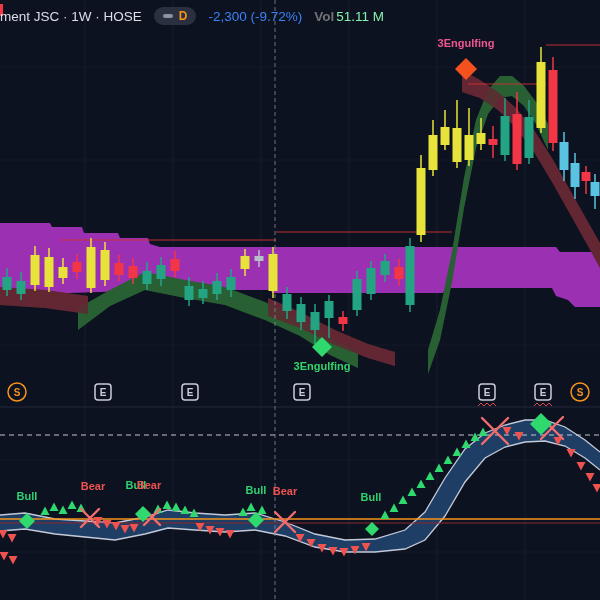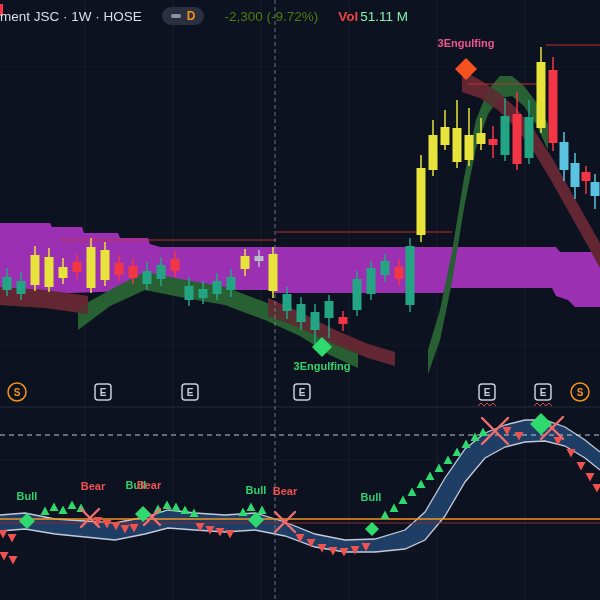--- a/index.html
+++ b/index.html
@@ -1,27 +1,27 @@
 <!DOCTYPE html>
 <html><head>
 <meta charset="utf-8">
 <style>
   html,body{margin:0;padding:0;background:#0d1220;}
   .stage{position:relative;width:600px;height:600px;background:#0d1220;overflow:hidden;
          font-family:"Liberation Sans",sans-serif;}
   svg text{font-family:"Liberation Sans",sans-serif;}
-  .legend{position:absolute;top:7px;left:0;display:flex;align-items:center;gap:20px;
+  .legend{position:absolute;top:7px;left:0;display:flex;align-items:center;gap:12px;
           font-size:13.5px;color:#dbdfe8;z-index:5;white-space:nowrap;}
   .pill{display:inline-flex;align-items:center;gap:6px;background:#2a3040;border-radius:10px;
         padding:3px 9px;cursor:pointer;}
   .pill .dash{width:10px;height:4px;border-radius:2px;background:#8b93a4;}
   .pill .d{color:#f7931a;font-weight:700;font-size:12px;line-height:1;}
-  .change{color:#4d7c0f;}
+  .change{color:#3b82f6;}
   .vol{display:flex;align-items:center;gap:2px;}
-  .vol-label{color:#ef4444;font-weight:600;}
+  .vol-label{color:#737373;font-weight:600;}
   .vol-value{color:#86efac;}
 </style>
 </head>
 <body>
 
 <div class="stage">
 
   <svg id="chart" width="600" height="600" viewBox="0 0 600 600">
       <line x1="85" y1="0" x2="85" y2="600" stroke="#1a2130" stroke-width="1" opacity="0.8"></line>
       <line x1="173" y1="0" x2="173" y2="600" stroke="#1a2130" stroke-width="1" opacity="0.8"></line>

